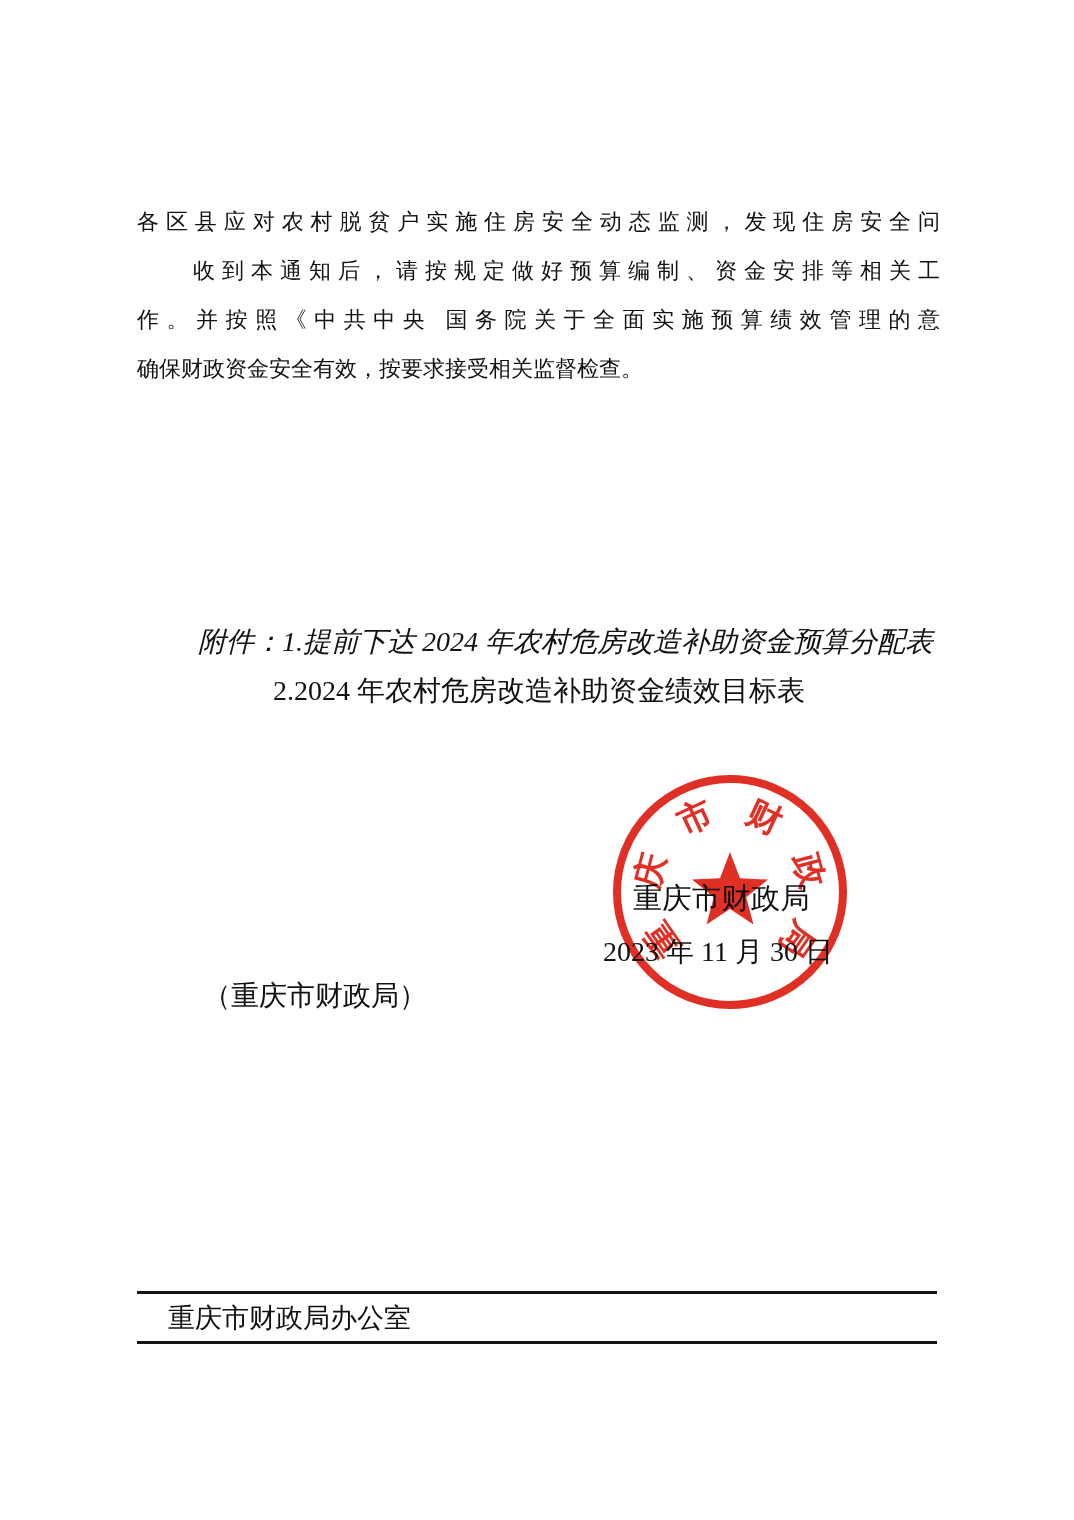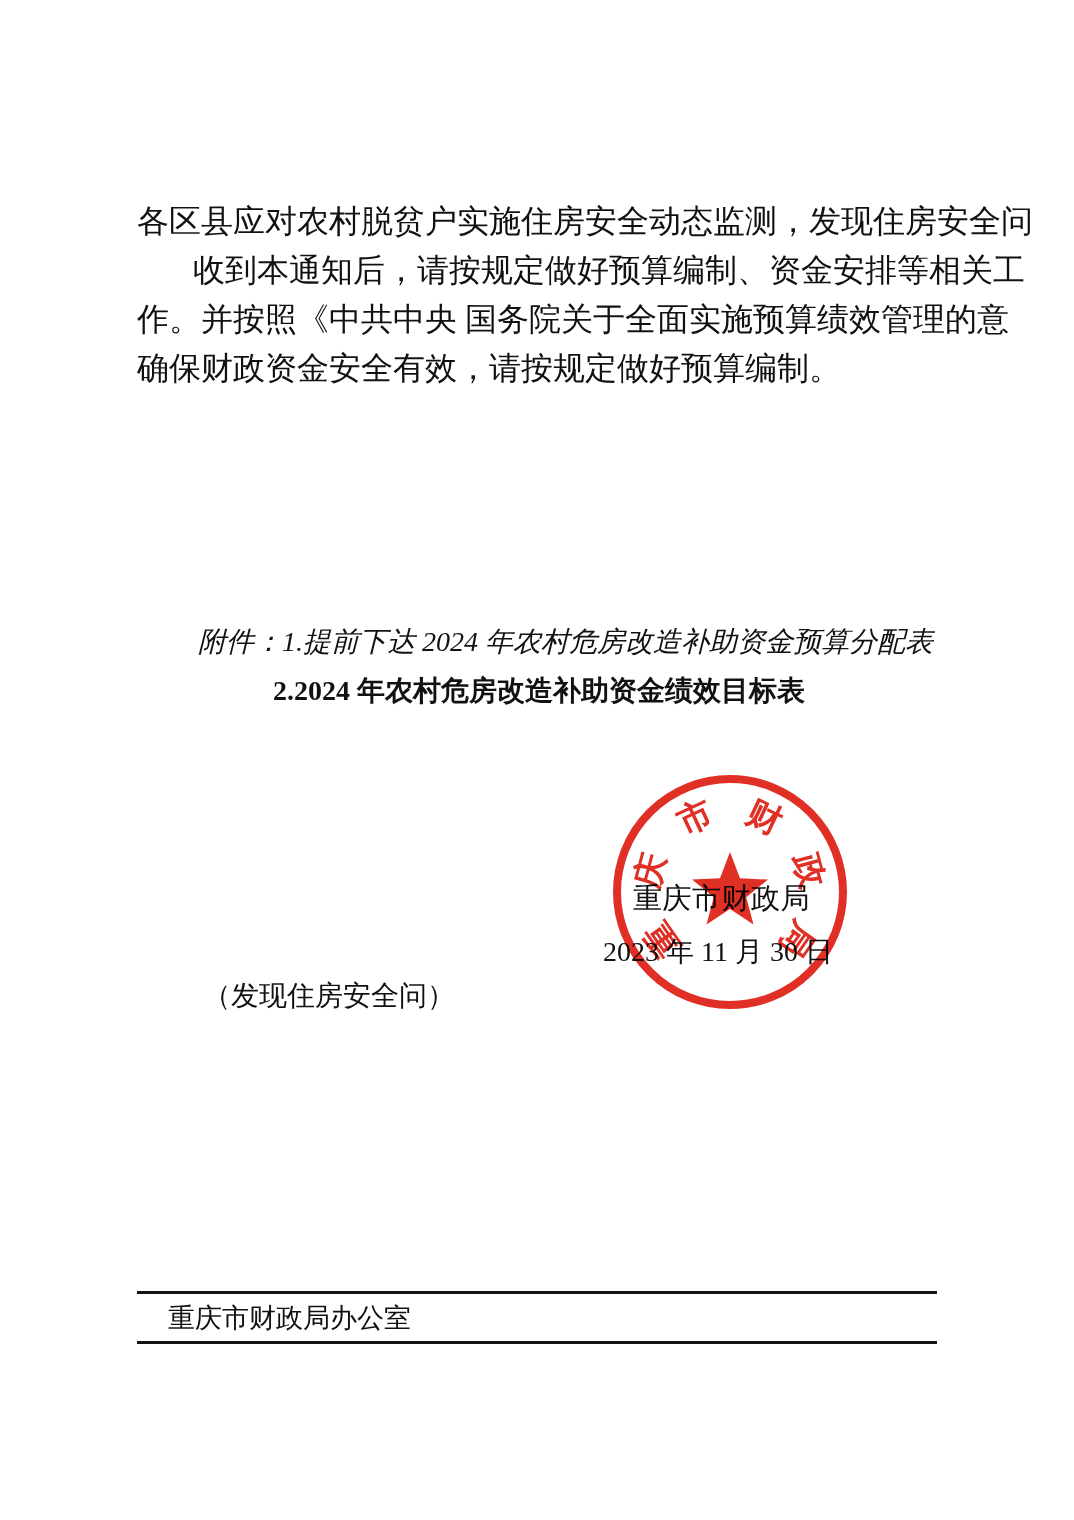--- a/index.html
+++ b/index.html
@@ -5,31 +5,31 @@
   html,body{margin:0;padding:0;background:#888;}
   .page{
     position:relative;width:1074px;height:1520px;background:#ffffff;
     margin:0 auto;overflow:hidden;
     font-family:"Liberation Serif","DejaVu Serif",serif;
     color:#111111;
   }
   
   .body-text{position:absolute;left:137px;top:197px;width:803px;}
   .bline{
-    font-size:32px;line-height:49px;height:49px;
+    font-size:22px;line-height:49px;height:49px;
     text-align:justify;white-space:nowrap;
   }
   .bline.full{text-align-last:justify;}
   .bline.last{text-align-last:left;}
   .bline.indent{padding-left:56px;font-family:Liberation Serif, serif;}
   
   .attach{position:absolute;left:137px;top:617px;width:820px;}
   .aline{font-size:28px;line-height:49px;height:49px;white-space:nowrap;}
   .aline.a1{padding-left:61px;font-style:italic;}
-  .aline.a2{padding-left:136px;font-weight:bold;}
+  .aline.a2{padding-left:136px;}
   
   .sig-org{position:absolute;left:633px;top:881px;font-size:29px;line-height:1.2;letter-spacing:0.5px;}
   .sig-date{position:absolute;left:603px;top:935px;font-size:28px;line-height:1.2;}
   .note{position:absolute;left:203px;top:978px;font-size:28px;line-height:1.3;}
   
   .seal{
     position:absolute;left:607px;top:769px;width:246px;height:246px;
     mix-blend-mode:multiply;opacity:0.95;
   }
   
@@ -42,31 +42,31 @@
 </style>
 </head>
 <body>
 
 <div class="page">
 
   <section class="body-text">
     <div class="bline full">各区县应对农村脱贫户实施住房安全动态监测，发现住房安全问</div>
     <div class="bline full indent">收到本通知后，请按规定做好预算编制、资金安排等相关工</div>
     <div class="bline full">作。并按照《中共中央 国务院关于全面实施预算绩效管理的意</div>
-    <div class="bline last">确保财政资金安全有效，请按规定做好预算编制。</div>
+    <div class="bline last">确保财政资金安全有效，按要求接受相关监督检查。</div>
   </section>
 
   <section class="attach">
     <div class="aline a1">附件：1.提前下达 2024 年农村危房改造补助资金预算分配表</div>
     <div class="aline a2">2.2024 年农村危房改造补助资金绩效目标表</div>
   </section>
 
   <div class="sig-org">重庆市财政局</div>
   <div class="sig-date">2023 年 11 月 30 日</div>
-  <div class="note">（发现住房安全问）</div>
+  <div class="note">（重庆市财政局）</div>
 
   <svg class="seal" viewBox="0 0 246 246" xmlns="http://www.w3.org/2000/svg">
     <circle cx="123" cy="123" r="113" fill="none" stroke="#df2318" stroke-width="8"></circle>
     <polygon fill="#df2318" points="123,83 133,109.2 161,110.6 139.2,128.3 146.5,155.4 123,140 99.5,155.4 106.8,128.3 85,110.6 113,109.2"></polygon>
     <g fill="#df2318" font-size="34" font-weight="bold" text-anchor="middle" font-family="Liberation Serif, DejaVu Serif, serif">
       <text x="123" y="52" transform="rotate(-125,123,123)">重</text>
       <text x="123" y="52" transform="rotate(-75,123,123)">庆</text>
       <text x="123" y="52" transform="rotate(-25,123,123)">市</text>
       <text x="123" y="52" transform="rotate(25,123,123)">财</text>
       <text x="123" y="52" transform="rotate(75,123,123)">政</text>

